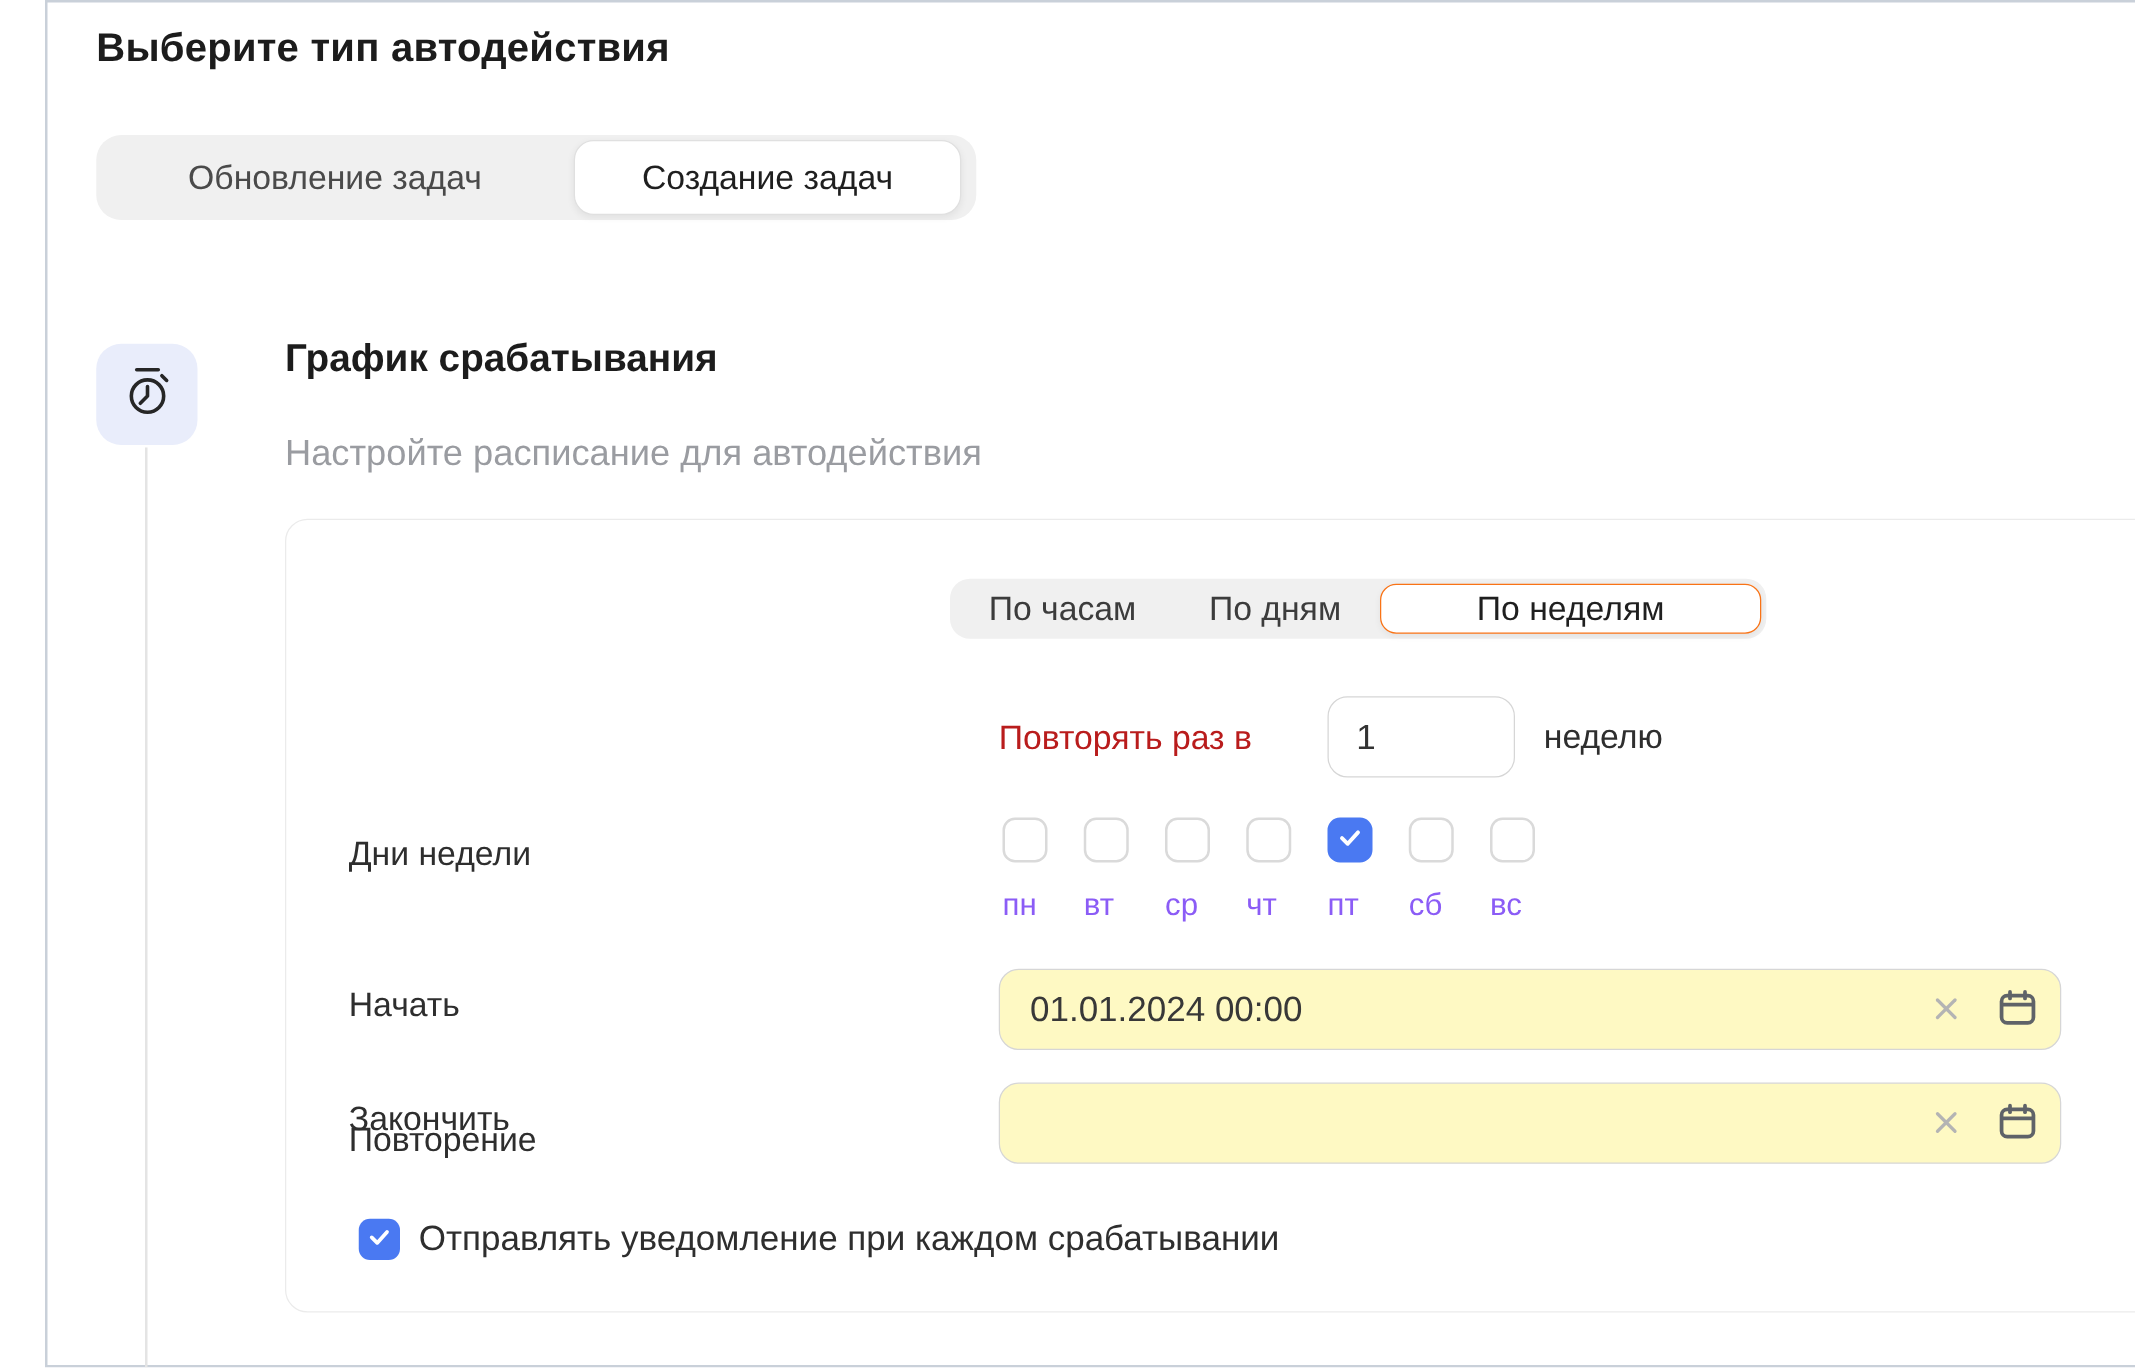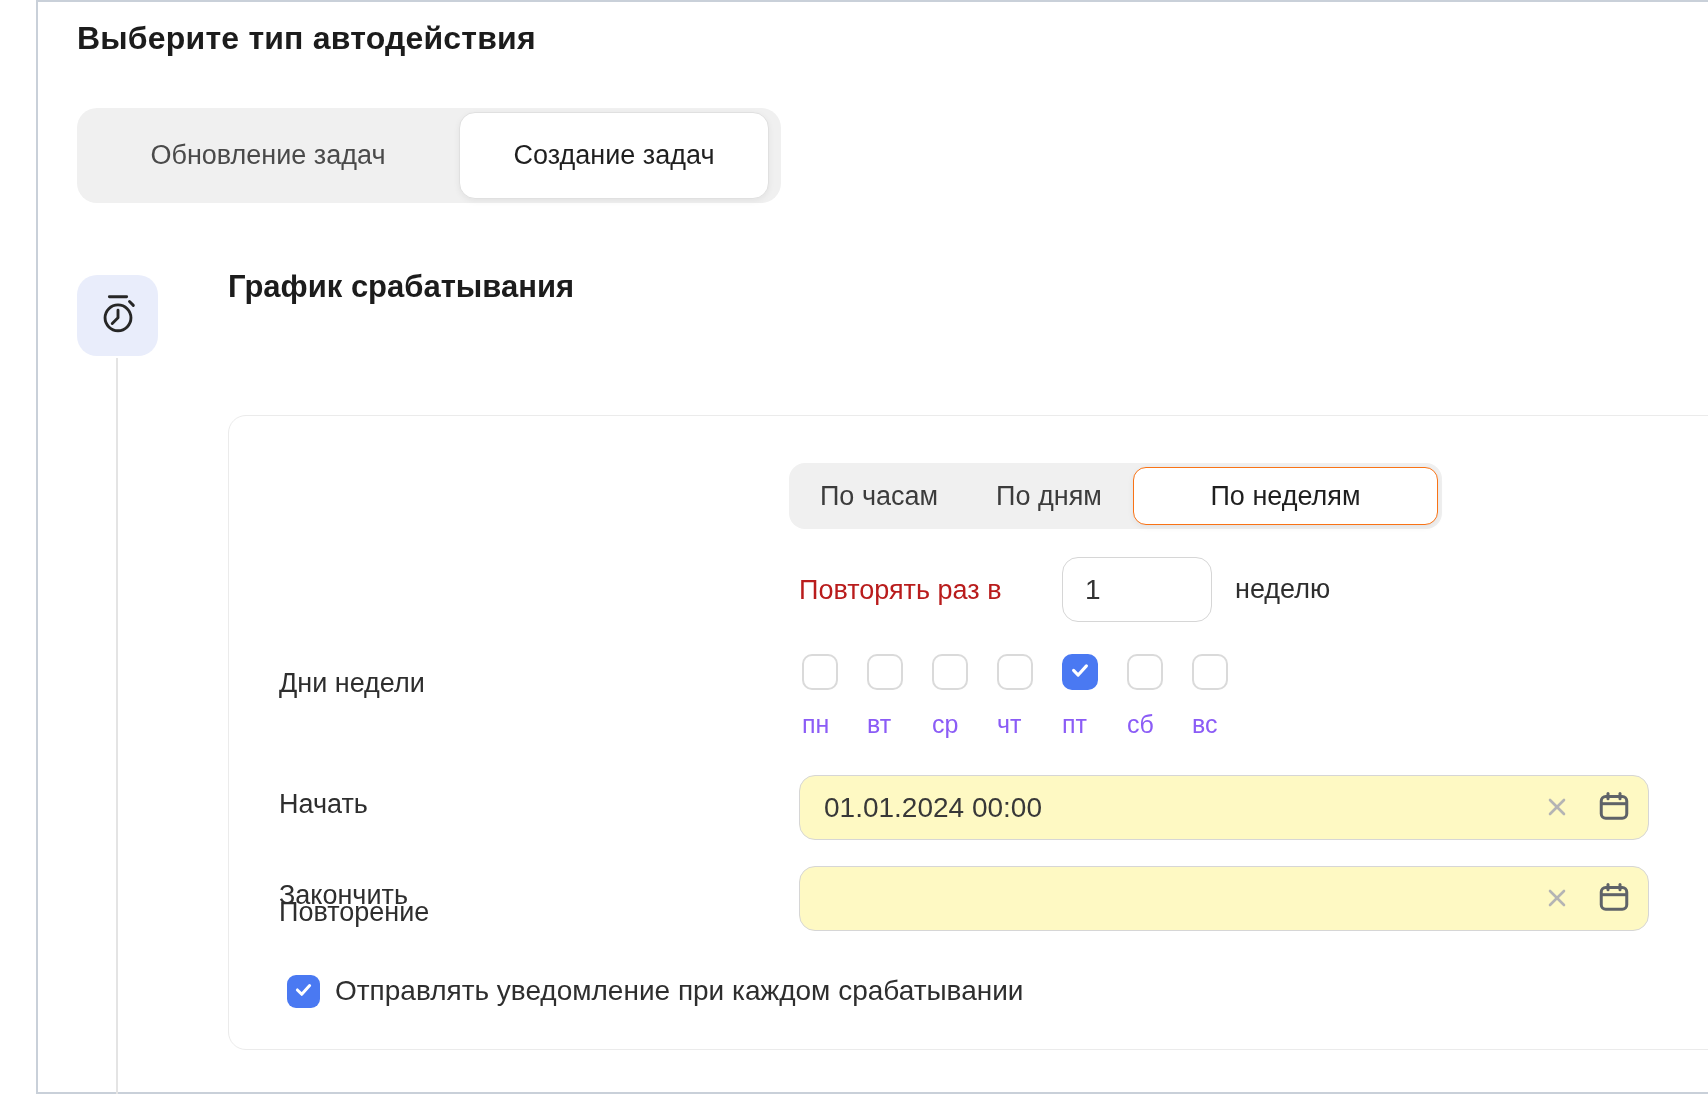--- a/index.html
+++ b/index.html
@@ -15,21 +15,21 @@
     box-shadow:inset 0 0 0 2px #c9d0d9;
     overflow:hidden;
     margin-left:36px;
   }
   
   .page-title{
     position:absolute;left:41px;top:20px;
     font-size:32px;font-weight:700;color:#1c1c1c;letter-spacing:.2px;
   }
   .tabgroup{
-    position:absolute;left:41px;top:108px;width:704px;height:95px;
+    position:absolute;left:41px;top:108px;width:704px;height:68px;
     background:#f0f0f0;border-radius:20px;
     display:flex;align-items:stretch;
   }
   .tab{
     flex:0 0 auto;display:flex;align-items:center;justify-content:center;
     font-size:27px;color:#4a4a4a;cursor:pointer;
   }
   .tab.inactive{width:382px;}
   .tab.active{
     width:308px;margin:4px 6px 4px 0;
@@ -61,21 +61,21 @@
     background:#ffffff;border:1px solid #ebebeb;border-radius:18px;
     box-sizing:border-box;
   }
   .card *{box-sizing:border-box;}
   .form-label{
     position:absolute;left:50px;
     font-size:27px;color:#2e2e2e;
   }
   
   .segmented{
-    position:absolute;left:560px;top:47px;width:653px;height:66px;
+    position:absolute;left:531px;top:47px;width:653px;height:48px;
     background:#f0f0f0;border-radius:16px;
     display:flex;align-items:stretch;padding:4px;
   }
   .seg-item{
     display:flex;align-items:center;justify-content:center;
     font-size:27px;color:#3c3c3c;cursor:pointer;
   }
   .seg-item.s0{width:172px;}
   .seg-item.s1{width:168px;}
   .seg-item.active{
@@ -154,20 +154,21 @@
         <line x1="15" y1="6" x2="33" y2="6" stroke="#262626" stroke-width="3" stroke-linecap="round"></line>
         <line x1="36" y1="11" x2="40" y2="15" stroke="#262626" stroke-width="3" stroke-linecap="round"></line>
         <circle cx="24" cy="28" r="13.5" stroke="#262626" stroke-width="3"></circle>
         <polyline points="24,20 24,28 18,34" stroke="#262626" stroke-width="3" fill="none" stroke-linecap="round" stroke-linejoin="round"></polyline>
       </svg>
     </span>
   </div>
   <div class="connector"></div>
 
   <div class="section-title">График срабатывания</div>
+  <div class="section-subtitle">Настройте расписание для автодействия</div>
 
   <div class="card">
 
     <div class="form-label" style="top:481px;">Повторение</div>
     <div class="segmented">
       <div class="seg-item s0">По часам</div>
       <div class="seg-item s1">По дням</div>
       <div class="seg-item active">По неделям</div>
     </div>
 

